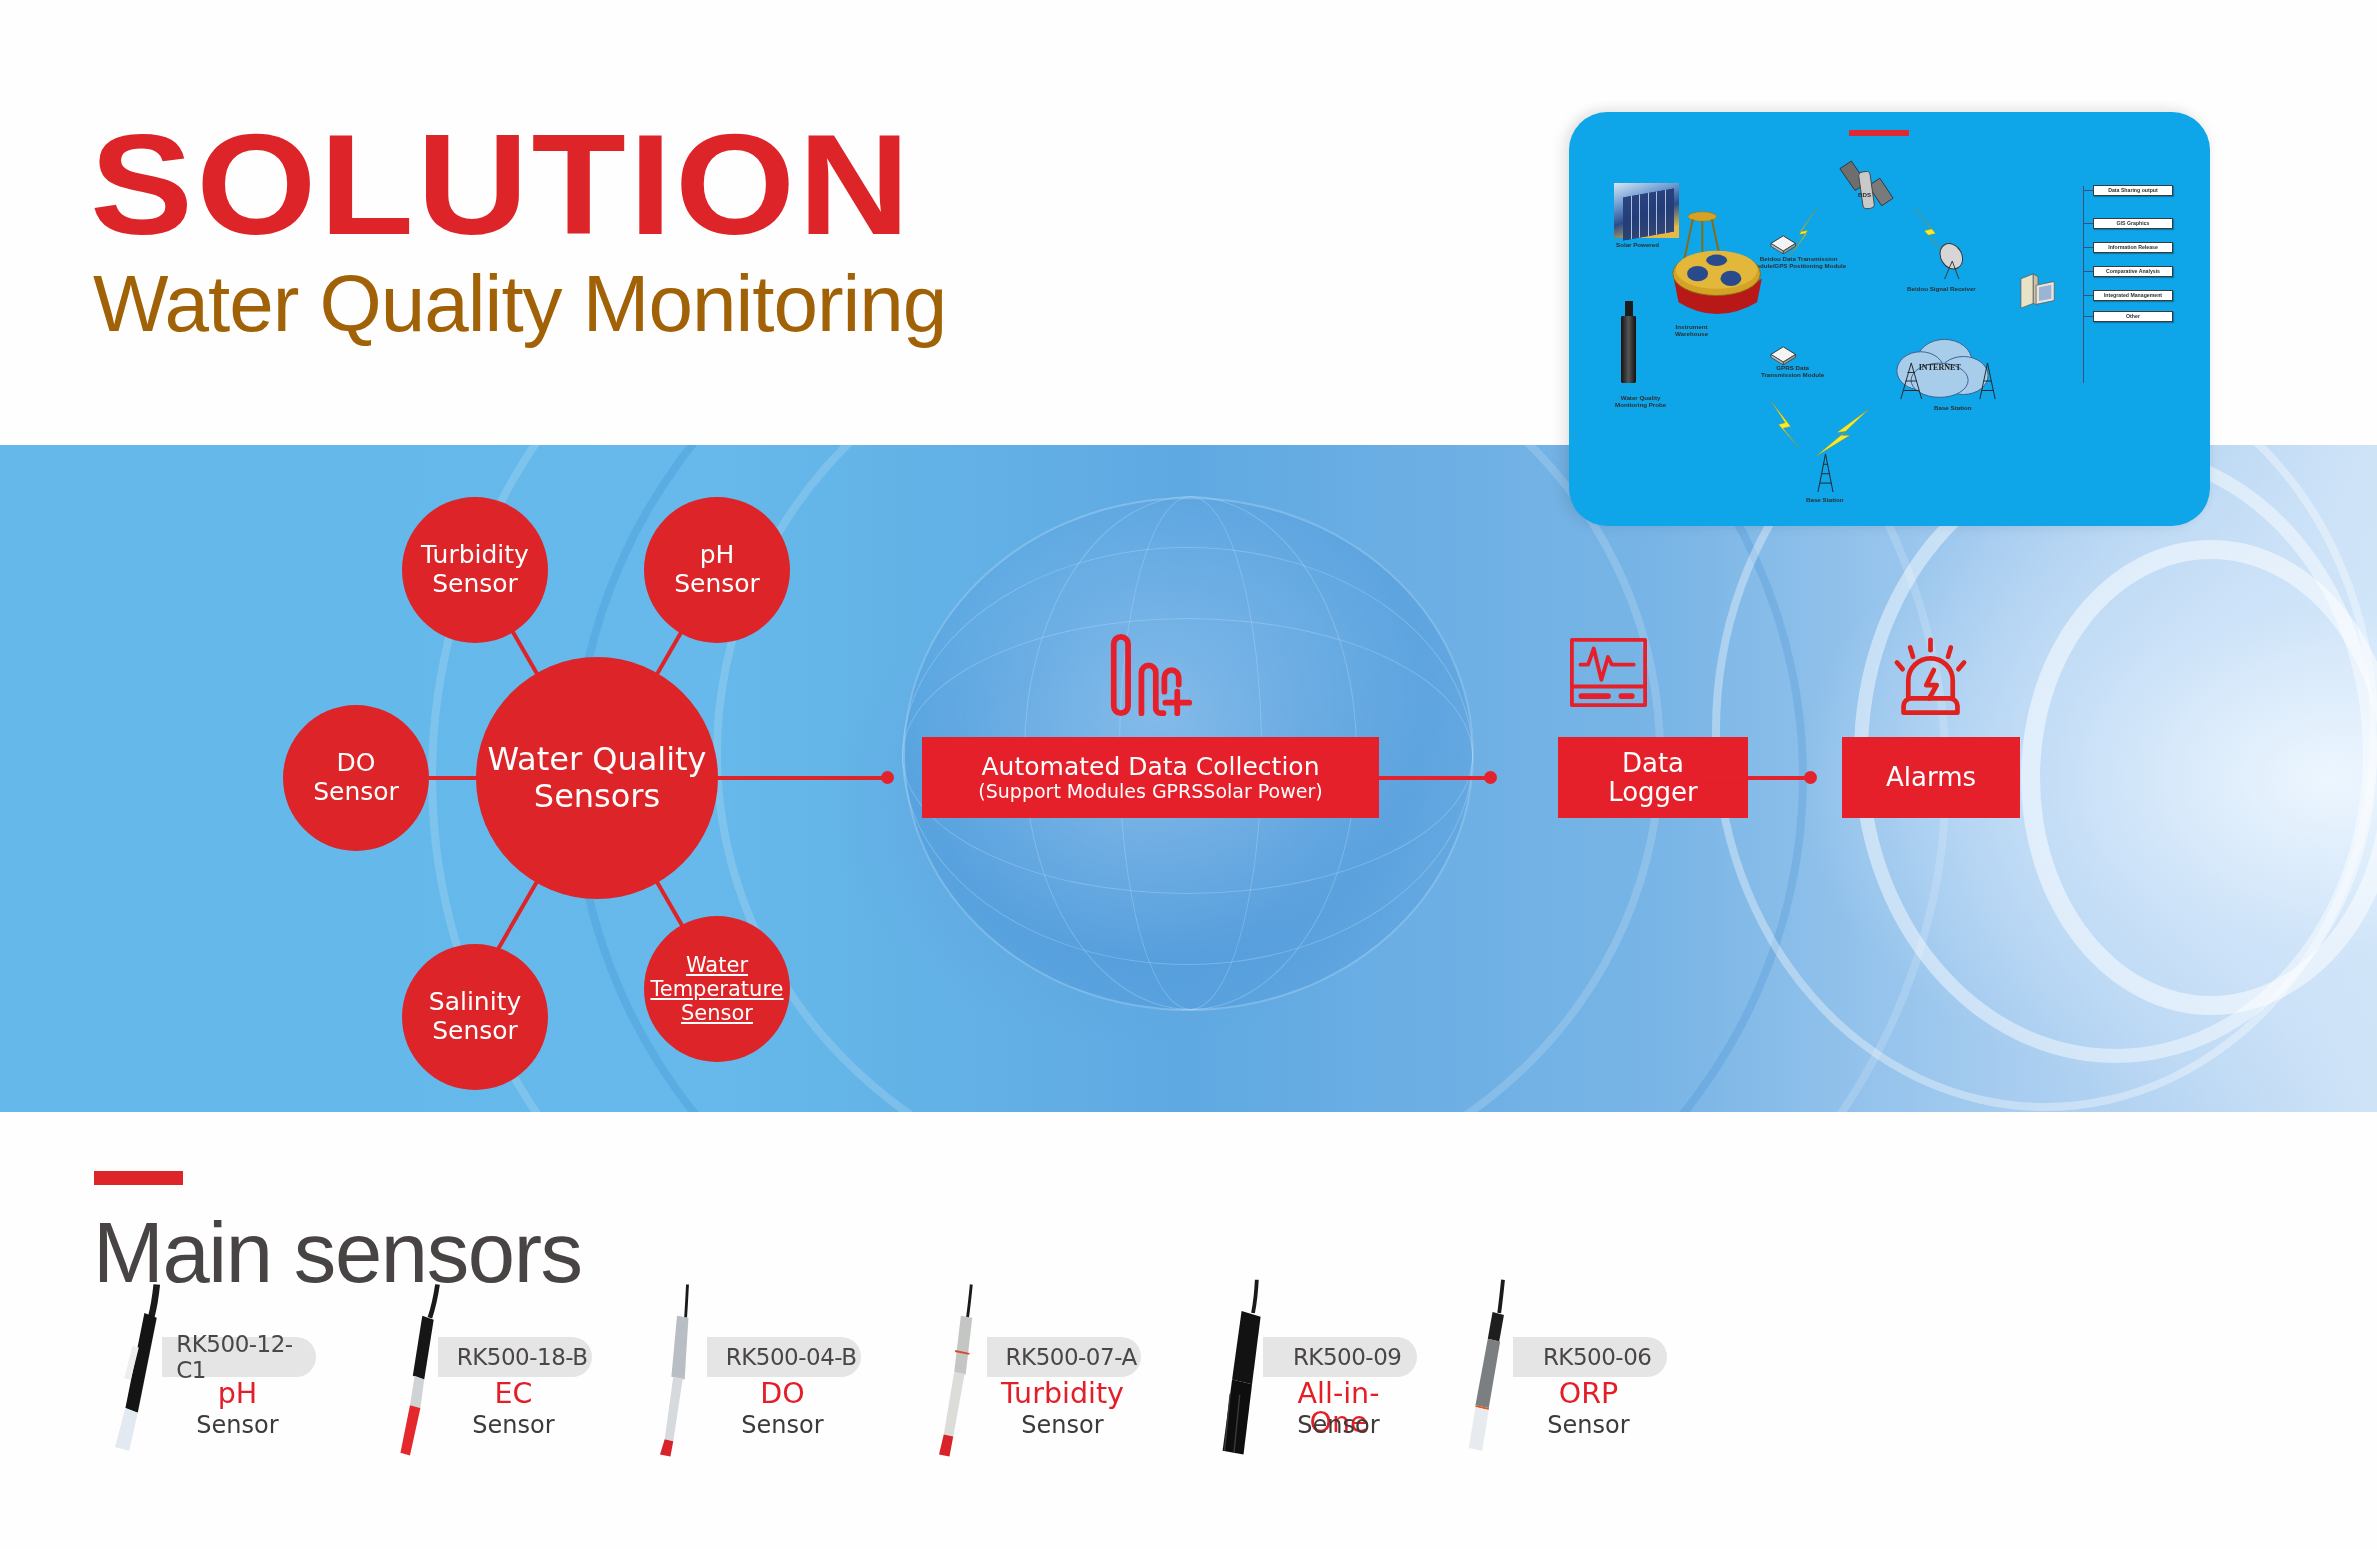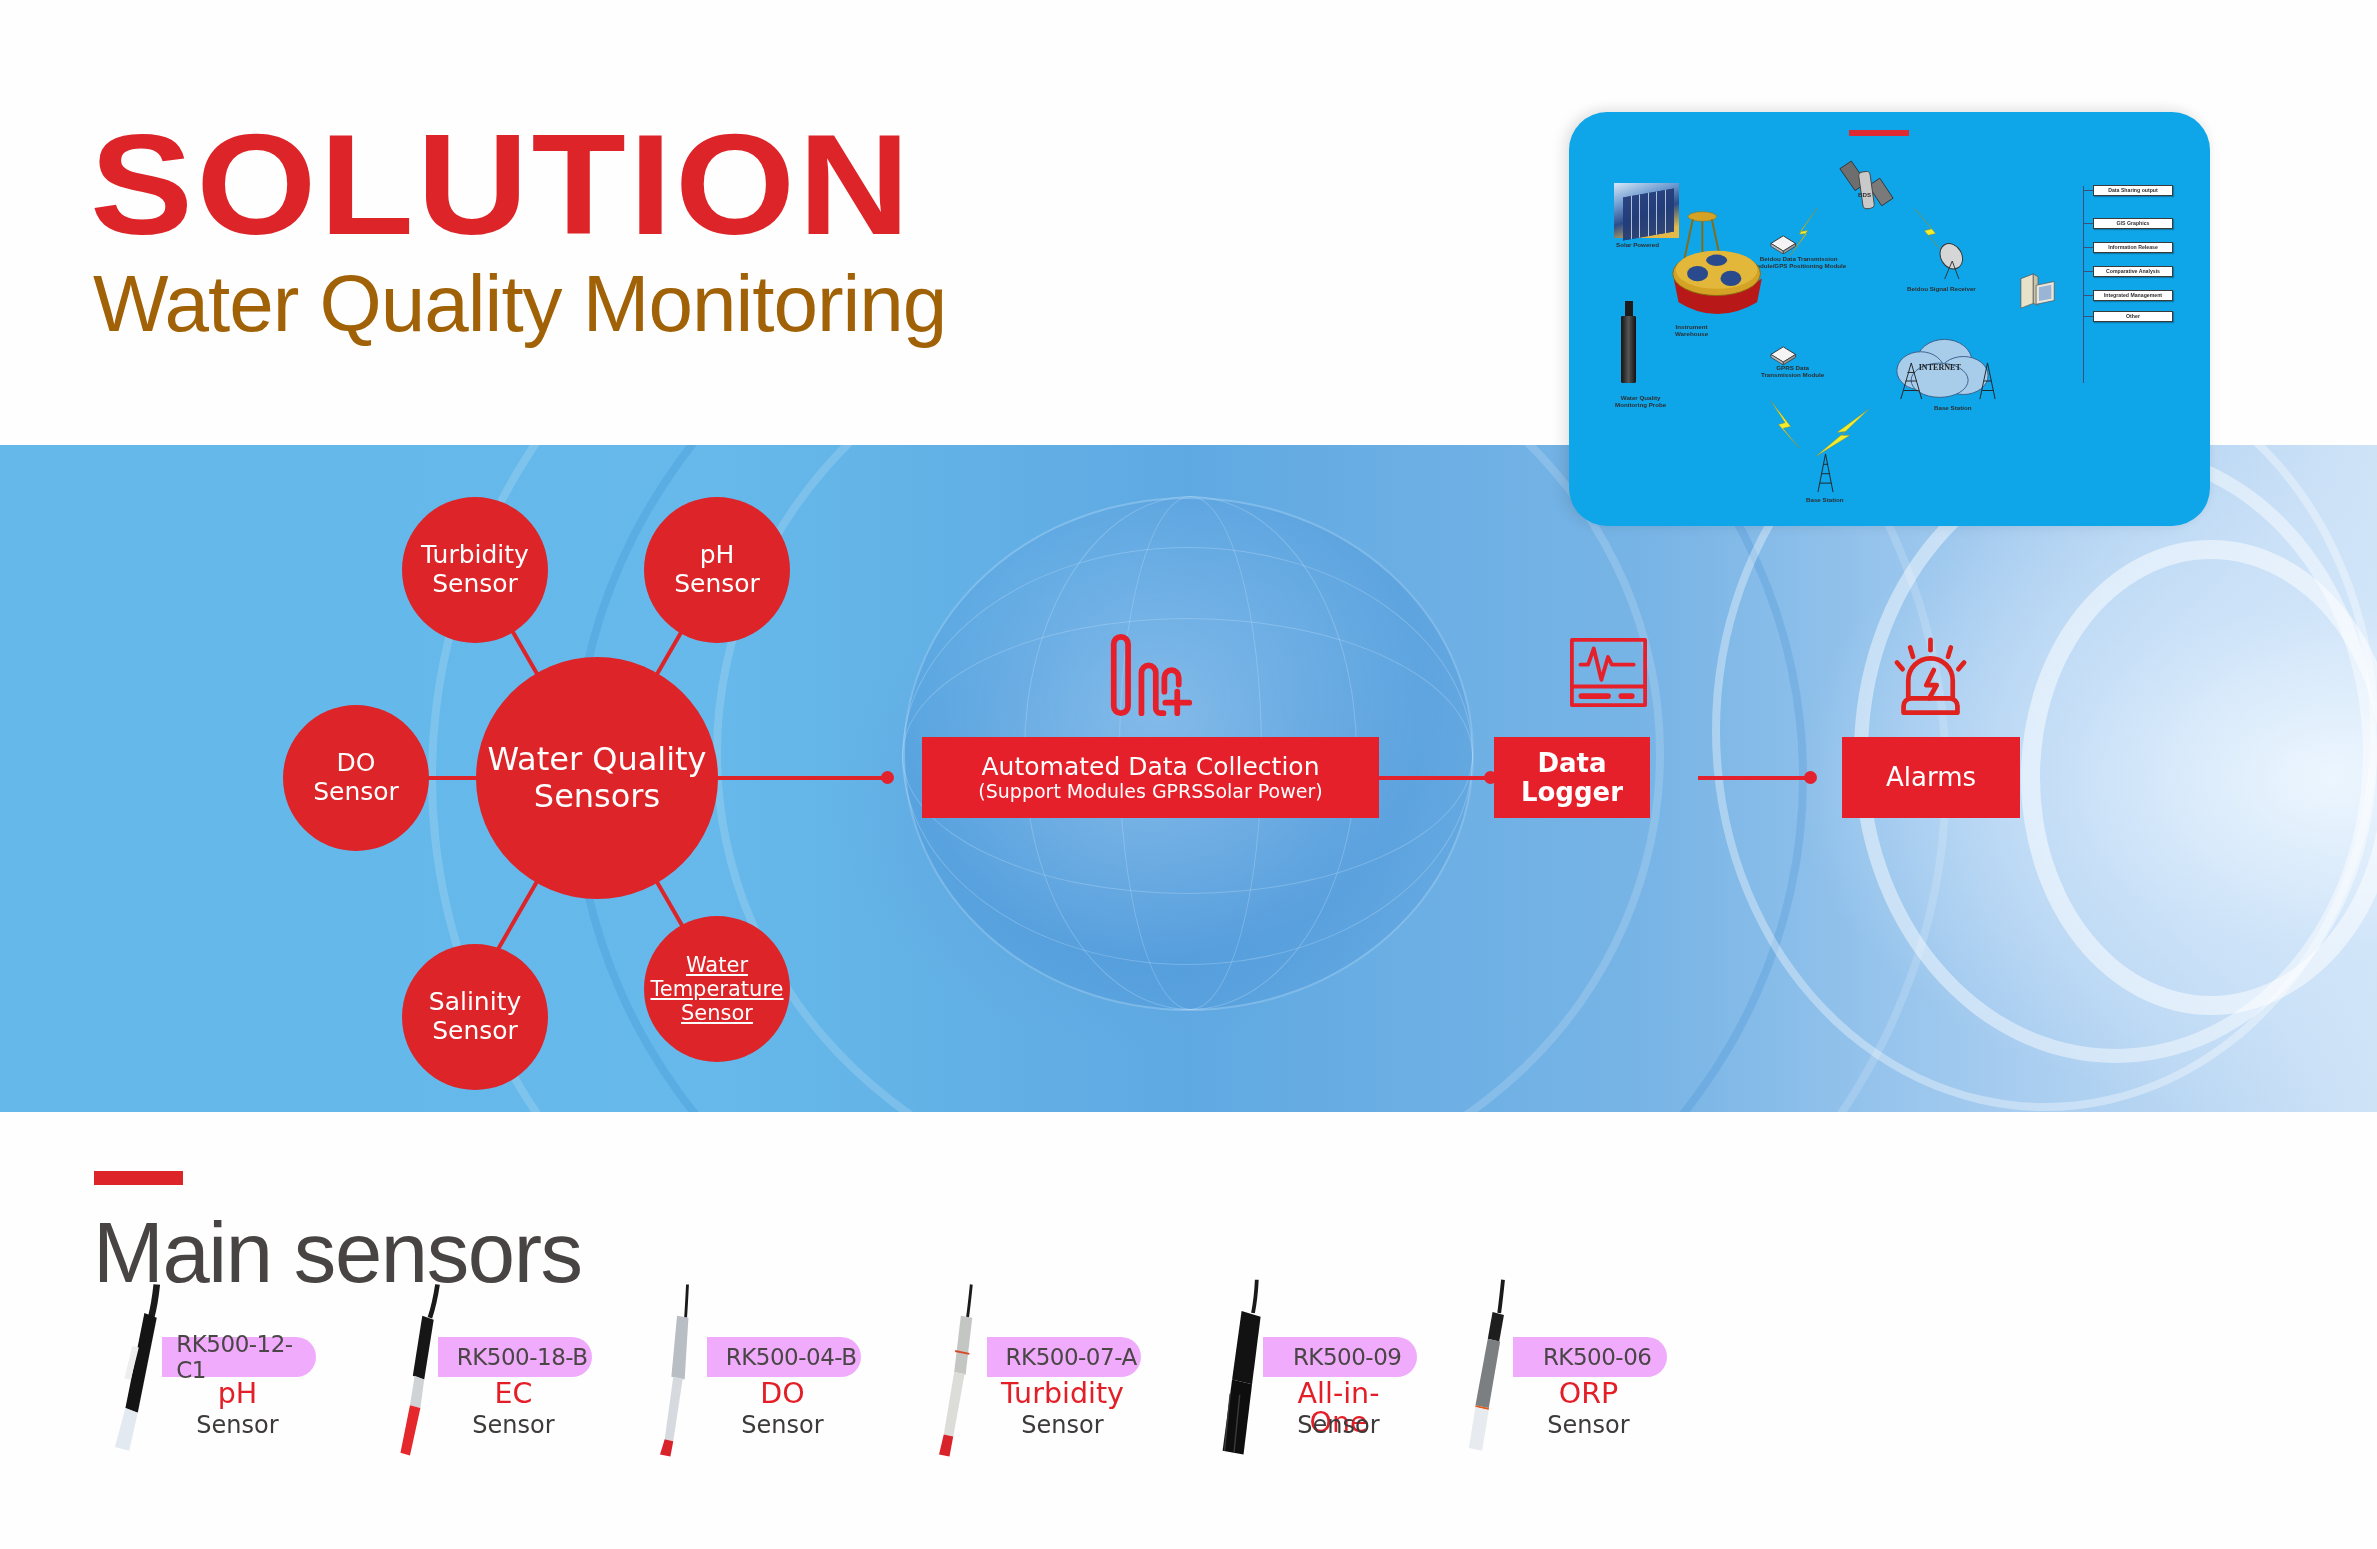--- a/index.html
+++ b/index.html
@@ -77,21 +77,21 @@
     box-shadow: 1px 1px 1px rgba(0,0,0,0.25);
   }
 
   
   .section-bar { left: 94px; top: 1171px; width: 89px; height: 13.8px; background: #dd2428; }
   .section-title { left: 93px; top: 1210px; font-size: 85px; line-height: 1; color: #474443; letter-spacing: -1.4px; }
 
   .product { width: 266px; height: 200px; }
   .pill {
     position: absolute; left: 67px; top: 67px; width: 154px; height: 40px;
-    background: #f0abfc; border-radius: 0 20px 20px 0; color: #4a4646;
+    background: #e5e5e5; border-radius: 0 20px 20px 0; color: #4a4646;
     font-size: 23px; display: flex; align-items: center; justify-content: center;
     padding-left: 14.3px; letter-spacing: -0.5px; font-family: "DejaVu Sans", sans-serif;
   }
   .pname { position: absolute; left: 76px; width: 133px; top: 110px; text-align: center; font-size: 28.5px; color: #e31e27; line-height: 1; font-family: "DejaVu Sans", sans-serif; }
   .psub  { position: absolute; left: 76px; width: 133px; top: 143px; text-align: center; font-size: 24px; color: #3d3a3a; line-height: 1; font-family: "DejaVu Sans", sans-serif; }
   .probe { position: absolute; left: 0; top: 0; }
 </style>
 </head>
 <body>
 
@@ -172,21 +172,21 @@
   <svg width="77" height="69" viewBox="0 0 162 145">
     <g fill="none" stroke="#e5202b" stroke-width="8" stroke-linecap="round" stroke-linejoin="round">
       <rect x="4" y="4" width="154" height="137"></rect>
       <line x1="4" y1="102" x2="158" y2="102"></line>
       <polyline points="22,56 38,56 50,22 66,88 80,40 88,56 134,56"></polyline>
       <line x1="24" y1="122" x2="80" y2="122" stroke-width="12"></line>
       <line x1="108" y1="122" x2="130" y2="122" stroke-width="12"></line>
     </g>
   </svg>
 </div>
-<div class="abs box" style="left:1494px;top:737px;width:156px;height:81px;font-weight:bold;">
+<div class="abs box" style="left:1558px;top:737px;width:190px;height:81px;">
   <span class="big">Data</span>
   <span class="big">Logger</span>
 </div>
 
 <div class="abs hline" style="left:1698px;top:776px;width:113px;"></div>
 <div class="abs dot" style="left:1804px;top:771px;"></div>
 
 <div class="abs icon" style="left:1890px;top:637px;">
   <svg width="81" height="78" viewBox="0 0 170 165">
     <g fill="none" stroke="#e0221f" stroke-width="10" stroke-linecap="round" stroke-linejoin="round">

